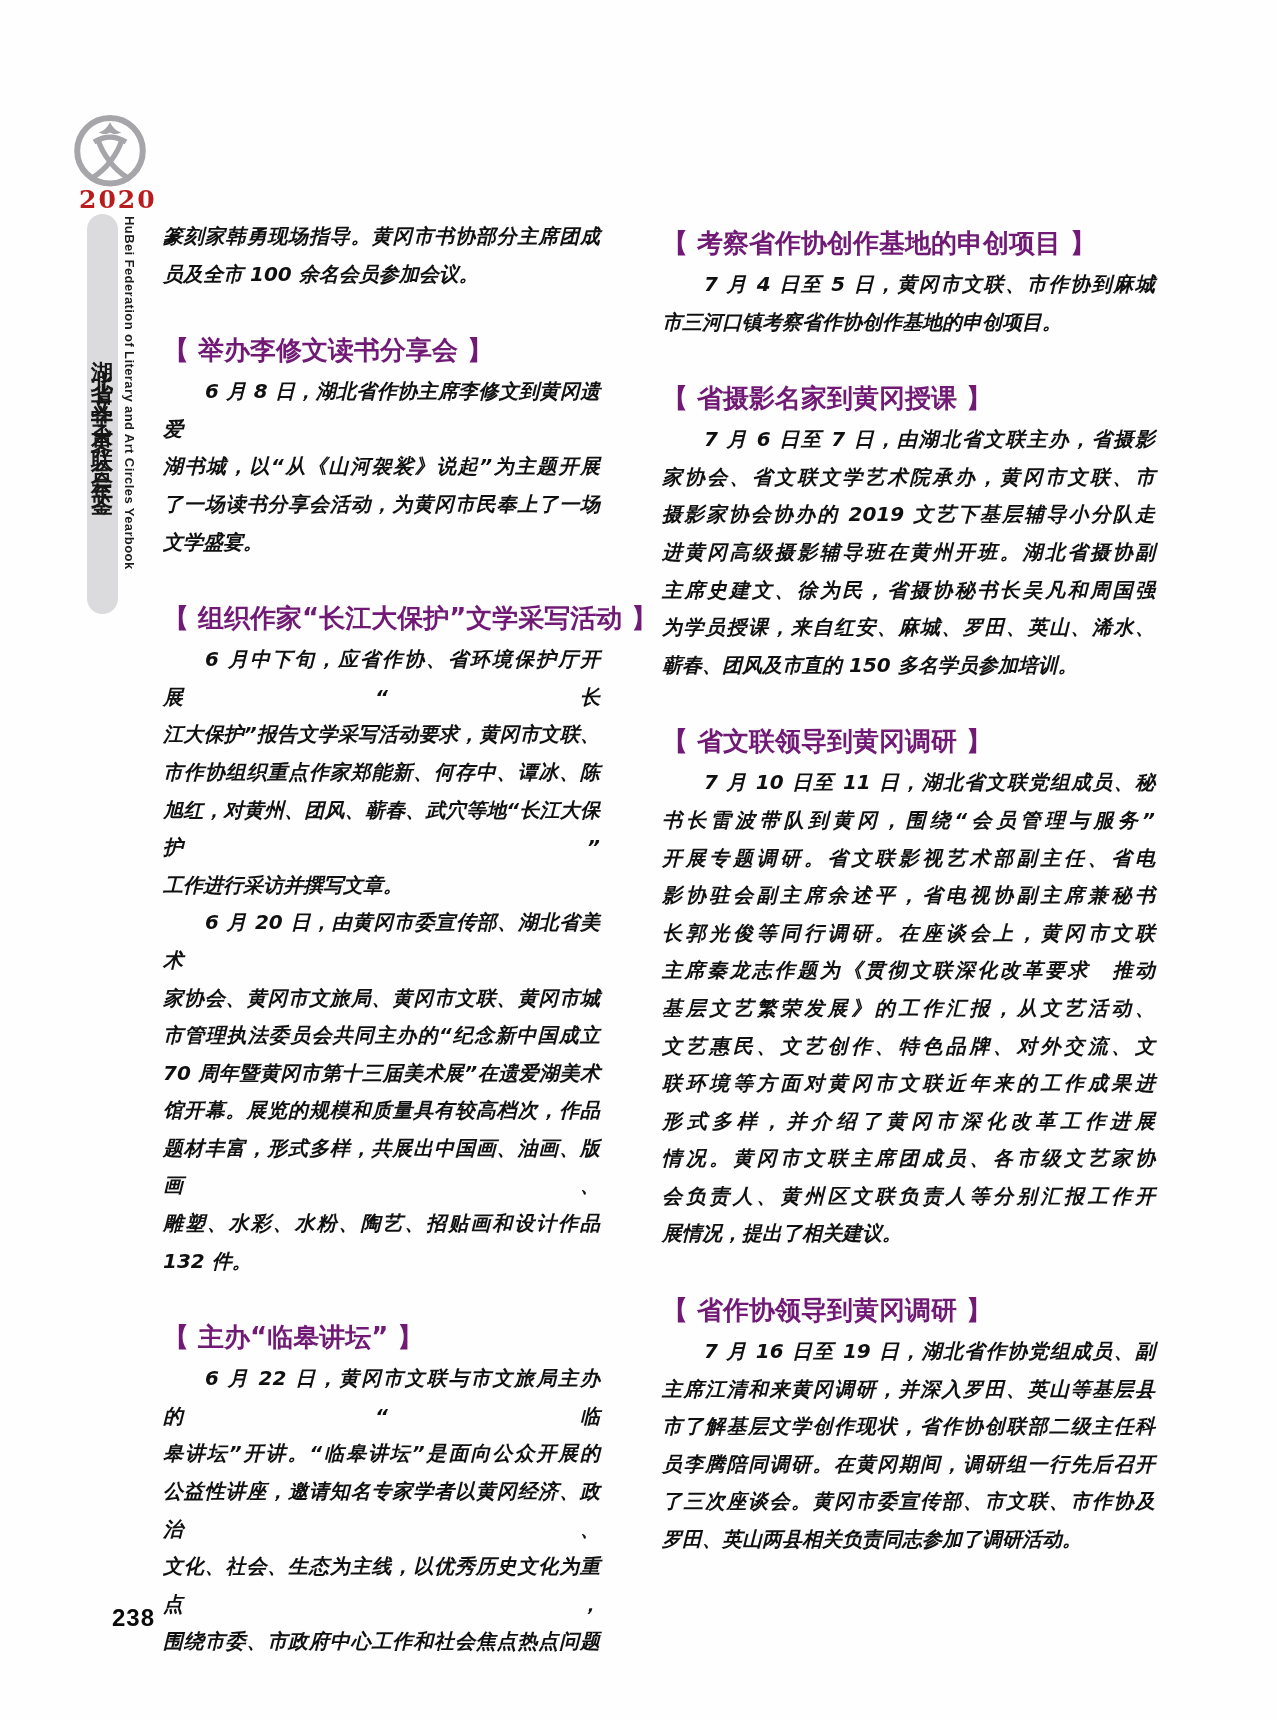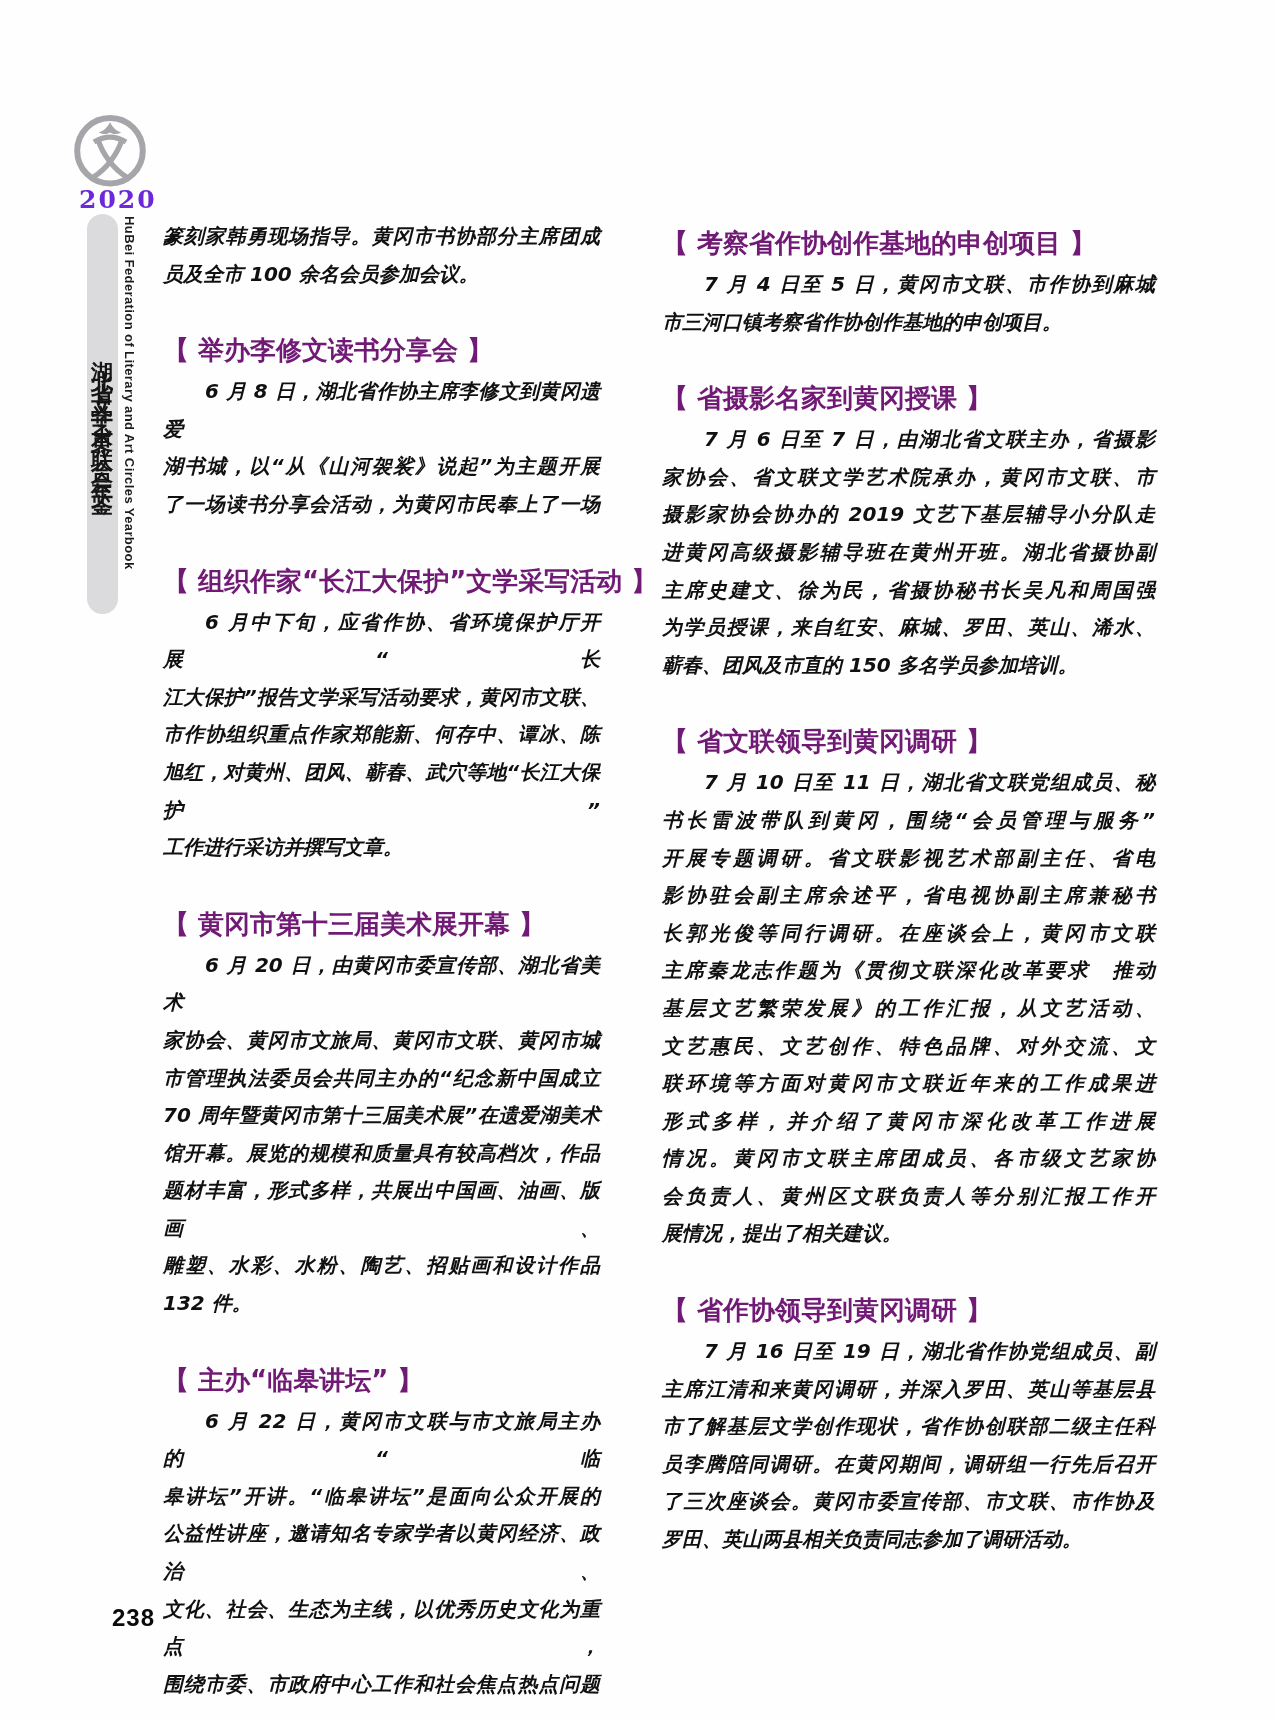--- a/index.html
+++ b/index.html
@@ -1,21 +1,21 @@
 <!DOCTYPE html>
 <html><head>
 <meta charset="utf-8">
 <style>
   html,body{margin:0;padding:0;background:#ffffff;}
   .page{position:relative;width:1276px;height:1719px;background:#fefefe;overflow:hidden;
         font-family:"DejaVu Sans","Liberation Sans",sans-serif;color:#121212;}
 
   .logo{position:absolute;left:70px;top:110px;width:80px;height:80px;}
   .year{position:absolute;left:79px;top:185px;font-family:"DejaVu Serif","Liberation Serif",serif;
-        font-weight:700;font-size:25px;letter-spacing:2px;color:#6d28d9;}
+        font-weight:700;font-size:25px;letter-spacing:2px;color:#b91c1c;}
 
   .cjk-bar{position:absolute;left:87px;top:214px;width:31px;height:400px;background:#dbdbdd;
            border-radius:16px;display:flex;align-items:center;justify-content:center;}
   .cjk-bar .cjk-text{writing-mode:vertical-rl;text-orientation:upright;font-size:22px;font-weight:700;
            letter-spacing:11px;color:#151515;line-height:31px;}
   .en-title{position:absolute;left:122px;top:216px;height:410px;writing-mode:vertical-rl;
            font-size:13px;font-weight:700;letter-spacing:0.4px;color:#1c1c1c;white-space:nowrap;
            font-family:"Liberation Sans",sans-serif;}
 
   .col{position:absolute;}
@@ -57,30 +57,30 @@
   <div class="col col-left">
       <div class="para">
         <div class="line">篆刻家韩勇现场指导。黄冈市书协部分主席团成</div>
         <div class="line last">员及全市 100 余名会员参加会议。</div>
       </div>
       <div class="heading">【 举办李修文读书分享会 】</div>
       <div class="para">
         <div class="line first">6 月 8 日，湖北省作协主席李修文到黄冈遗爱</div>
         <div class="line">湖书城，以“从《山河袈裟》说起”为主题开展</div>
         <div class="line">了一场读书分享会活动，为黄冈市民奉上了一场</div>
+        <div class="line last">文学盛宴。</div>
       </div>
       <div class="heading">【 组织作家“长江大保护”文学采写活动 】</div>
       <div class="para">
         <div class="line first">6 月中下旬，应省作协、省环境保护厅开展“长</div>
         <div class="line">江大保护”报告文学采写活动要求，黄冈市文联、</div>
         <div class="line">市作协组织重点作家郑能新、何存中、谭冰、陈</div>
         <div class="line">旭红，对黄州、团风、蕲春、武穴等地“长江大保护”</div>
         <div class="line last">工作进行采访并撰写文章。</div>
       </div>
-      <div class="heading">【 黄冈市第十三届美术展开幕 】</div>
       <div class="para">
         <div class="line first">6 月 20 日，由黄冈市委宣传部、湖北省美术</div>
         <div class="line">家协会、黄冈市文旅局、黄冈市文联、黄冈市城</div>
         <div class="line">市管理执法委员会共同主办的“纪念新中国成立</div>
         <div class="line">70 周年暨黄冈市第十三届美术展”在遗爱湖美术</div>
         <div class="line">馆开幕。展览的规模和质量具有较高档次，作品</div>
         <div class="line">题材丰富，形式多样，共展出中国画、油画、版画、</div>
         <div class="line last">雕塑、水彩、水粉、陶艺、招贴画和设计作品 132 件。</div>
       </div>
       <div class="heading">【 主办“临皋讲坛” 】</div>

